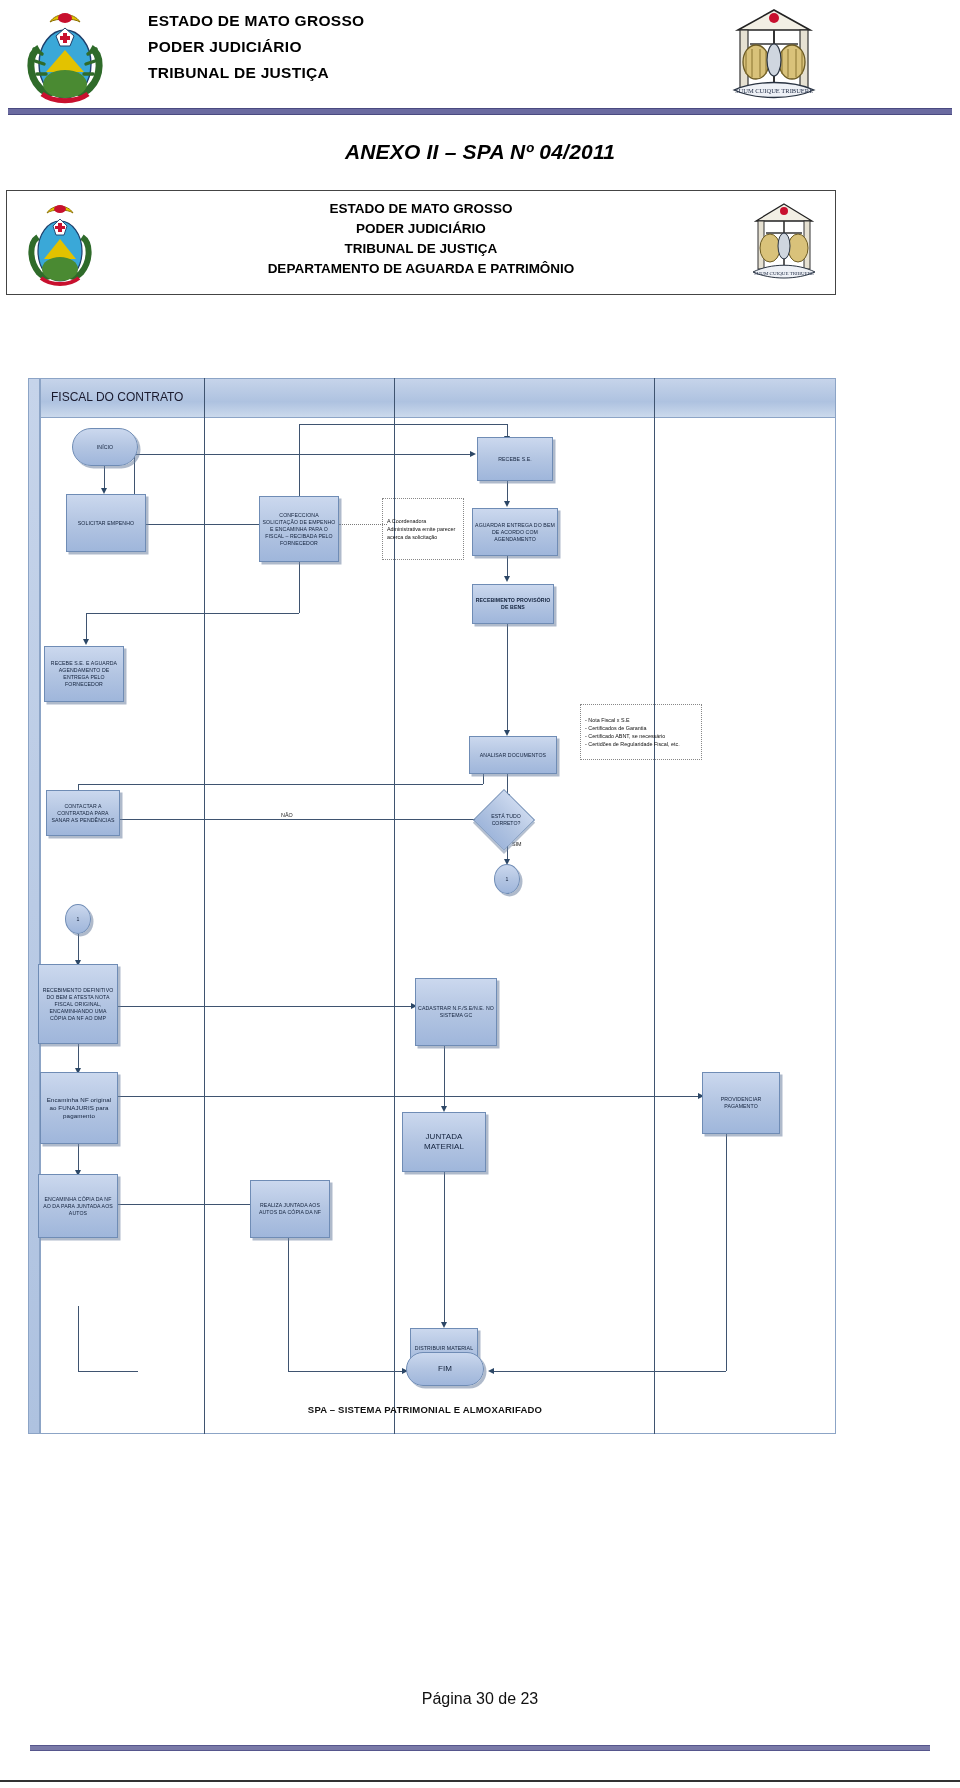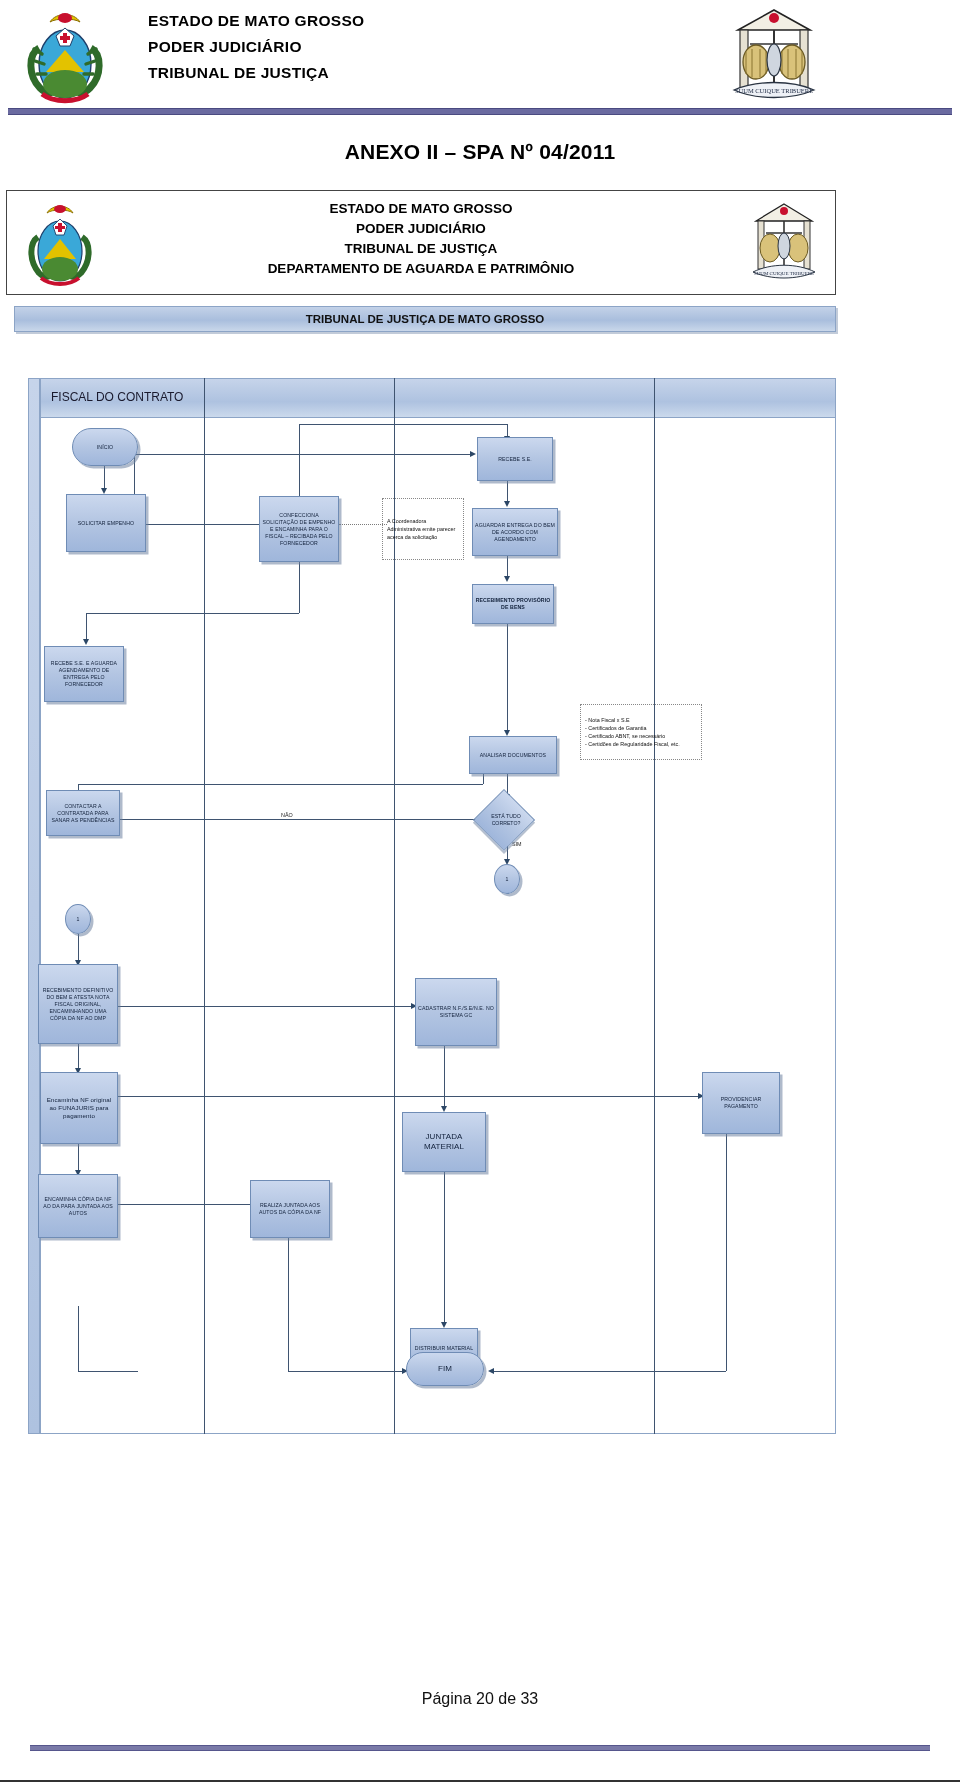--- a/index.html
+++ b/index.html
@@ -31,20 +31,21 @@
   .rule-purple {
     position:absolute; left:8px; width:944px; height:7px;
     background:#6a6aa0; border-top:1px solid #4a4a80; border-bottom:1px solid #4a4a80;
   }
 
   
   .anexo-title {
     position:absolute; left:0; top:140px; width:960px;
     text-align:center; font-weight:bold; font-size:21px;
     letter-spacing:0.2px;
+    font-style:italic;
   }
 
   
   .doc-header-box {
     position:absolute; left:6px; top:190px; width:830px; height:105px;
     border:1.5px solid #444; background:#fff;
   }
   .dh-brasao { position:absolute; left:18px; top:8px; width:70px; height:88px; }
   .dh-seal   { position:absolute; right:14px; top:8px; width:74px; height:86px; }
   .dh-text {
@@ -235,23 +236,20 @@
       <ellipse cx="51" cy="49" rx="10" ry="14" fill="#d9c27a" stroke="#6b5a22" stroke-width="1"></ellipse>
       <ellipse cx="37" cy="47" rx="6" ry="13" fill="#cfd6df" stroke="#2a3442" stroke-width="1"></ellipse>
       <path d="M6 73 C24 64 50 64 68 73 C50 81 24 81 6 73 Z" fill="#eef1f6" stroke="#2a3442" stroke-width="1"></path>
       <text x="37" y="76" font-size="5" text-anchor="middle" fill="#243049" font-family="Liberation Serif, serif">SUUM CUIQUE TRIBUERE</text>
     </svg>
   </div>
 </div>
 
 <div class="fc-frame">
 
-  <div class="band b1">
-    <span>TRIBUNAL DE JUSTIÇA DE MATO GROSSO</span>
-  </div>
 
   <div class="left-rail"></div>
 
   <div class="lane-head">
     <div class="lane-title">FISCAL DO CONTRATO</div>
   </div>
   <div class="lane-body"></div>
 
   <div class="vdiv" style="left:190px; top:72px; height:1056px;"></div>
   <div class="vdiv" style="left:380px; top:72px; height:1056px;"></div>
@@ -433,17 +431,18 @@
   </div>
 
   <div class="node" style="left:396px; top:1022px; width:68px; height:40px;">
     <span>DISTRIBUIR MATERIAL</span>
   </div>
 
   <div class="node term big" style="left:392px; top:1046px; width:78px; height:34px;">
     <span>FIM</span>
   </div>
 
+  <div class="spa-note" style="top:1098px;">SPA – SISTEMA PATRIMONIAL E ALMOXARIFADO</div>
 </div>
 
-<div class="pagefoot">Página 20 de 33</div>
+<div class="pagefoot">Página 30 de 23</div>
 <div class="rule-purple-bot"></div>
 <div class="rule-dark-bot"></div>
 
 </body></html>

